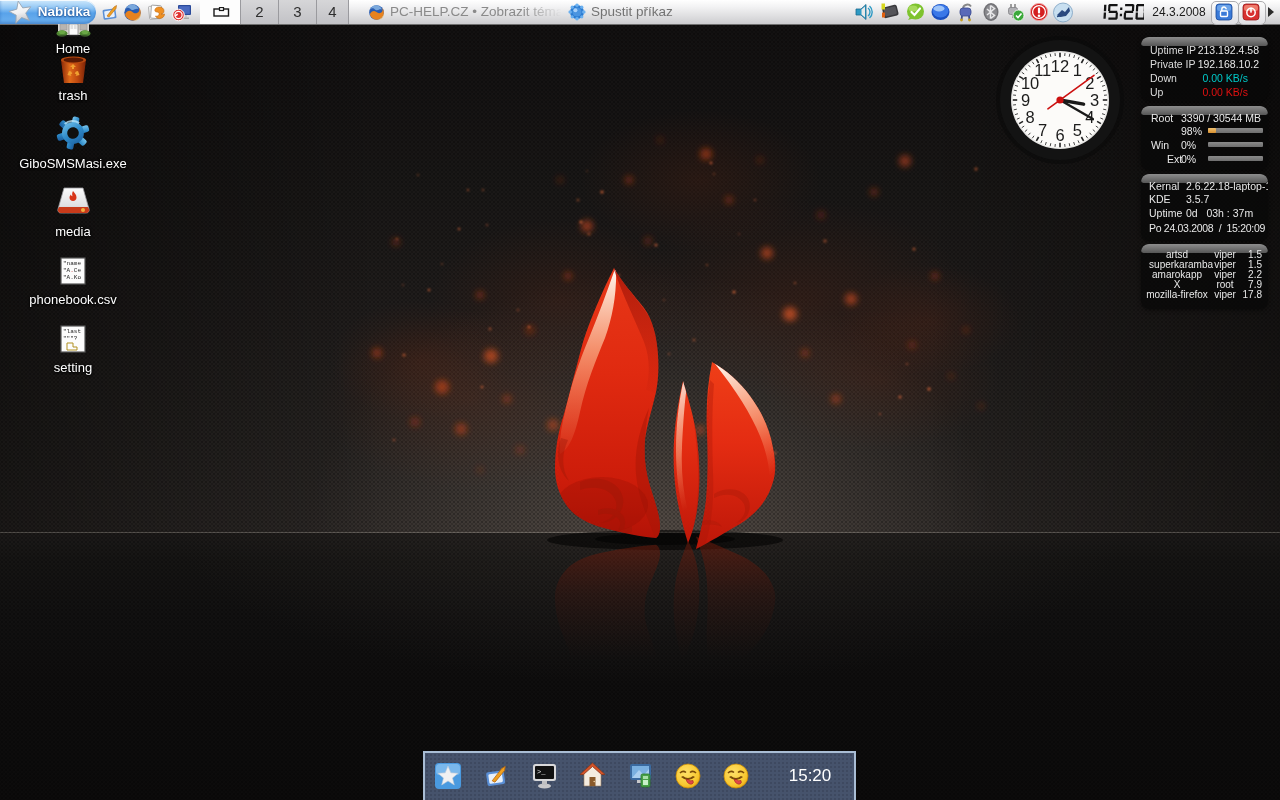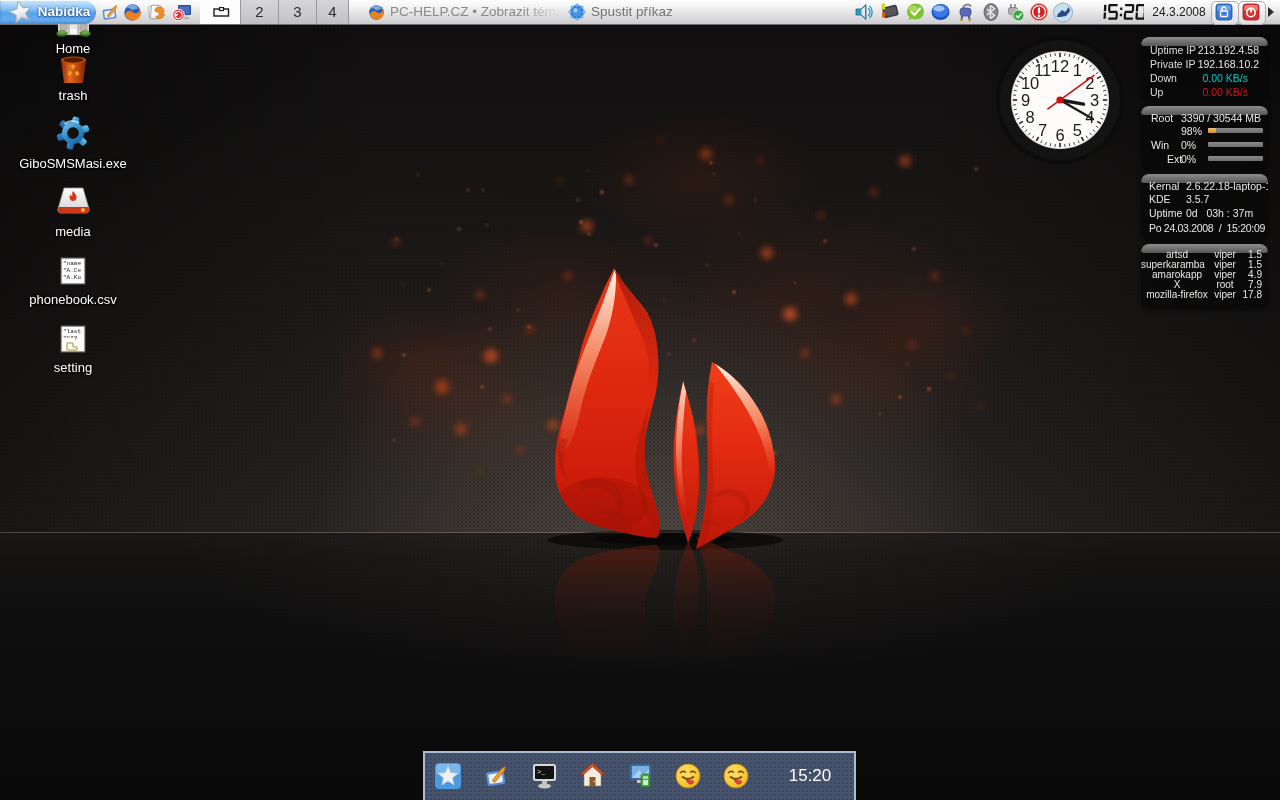--- a/index.html
+++ b/index.html
@@ -604,26 +604,26 @@
  <div class="krow" style="left:8px;top:19px;">KDE</div>
       <div class="krow" style="left:45px;top:19px;">3.5.7</div>
  <div class="krow" style="left:8px;top:33px;">Uptime</div>
       <div class="krow" style="left:45px;top:33px;">0d&nbsp;&nbsp;&nbsp;03h : 37m</div>
  <div class="krow" style="left:8px;top:48px;letter-spacing:-0.3px;">Po 24.03.2008&nbsp; /&nbsp; 15:20:09</div>
 </div>
 <div class="kbox" style="top:244px;height:65px;font-size:10px;">
  <div class="krow" style="left:0;top:5px;width:72px;text-align:center;">artsd</div>
       <div class="krow" style="left:66px;top:5px;width:36px;text-align:center;">viper</div>
       <div class="krow" style="right:6px;top:5px;">1.5</div>
- <div class="krow" style="left:0;top:15px;width:72px;text-align:left;">superkaramba</div>
+ <div class="krow" style="left:0;top:15px;width:72px;text-align:right;">superkaramba</div>
       <div class="krow" style="left:66px;top:15px;width:36px;text-align:center;">viper</div>
       <div class="krow" style="right:6px;top:15px;">1.5</div>
  <div class="krow" style="left:0;top:25px;width:72px;text-align:center;">amarokapp</div>
       <div class="krow" style="left:66px;top:25px;width:36px;text-align:center;">viper</div>
-      <div class="krow" style="right:6px;top:25px;">4.9</div>
+      <div class="krow" style="right:6px;top:25px;">2.2</div>
  <div class="krow" style="left:0;top:35px;width:72px;text-align:center;">X</div>
       <div class="krow" style="left:66px;top:35px;width:36px;text-align:center;">root</div>
       <div class="krow" style="right:6px;top:35px;">7.9</div>
  <div class="krow" style="left:0;top:45px;width:72px;text-align:center;">mozilla-firefox</div>
       <div class="krow" style="left:66px;top:45px;width:36px;text-align:center;">viper</div>
       <div class="krow" style="right:6px;top:45px;">17.8</div>
 </div>
 
 <div class="abs" style="left:423px;top:751px;width:433px;height:49px;background:#46536c;border:2px solid #a9bdd4;border-bottom:none;box-sizing:border-box;">
  <div style="position:absolute;left:0;top:0;width:100%;height:100%;opacity:.15;background-image:radial-gradient(rgba(0,0,10,.8) 1px, transparent 1.3px);background-size:4px 4px;"></div>

